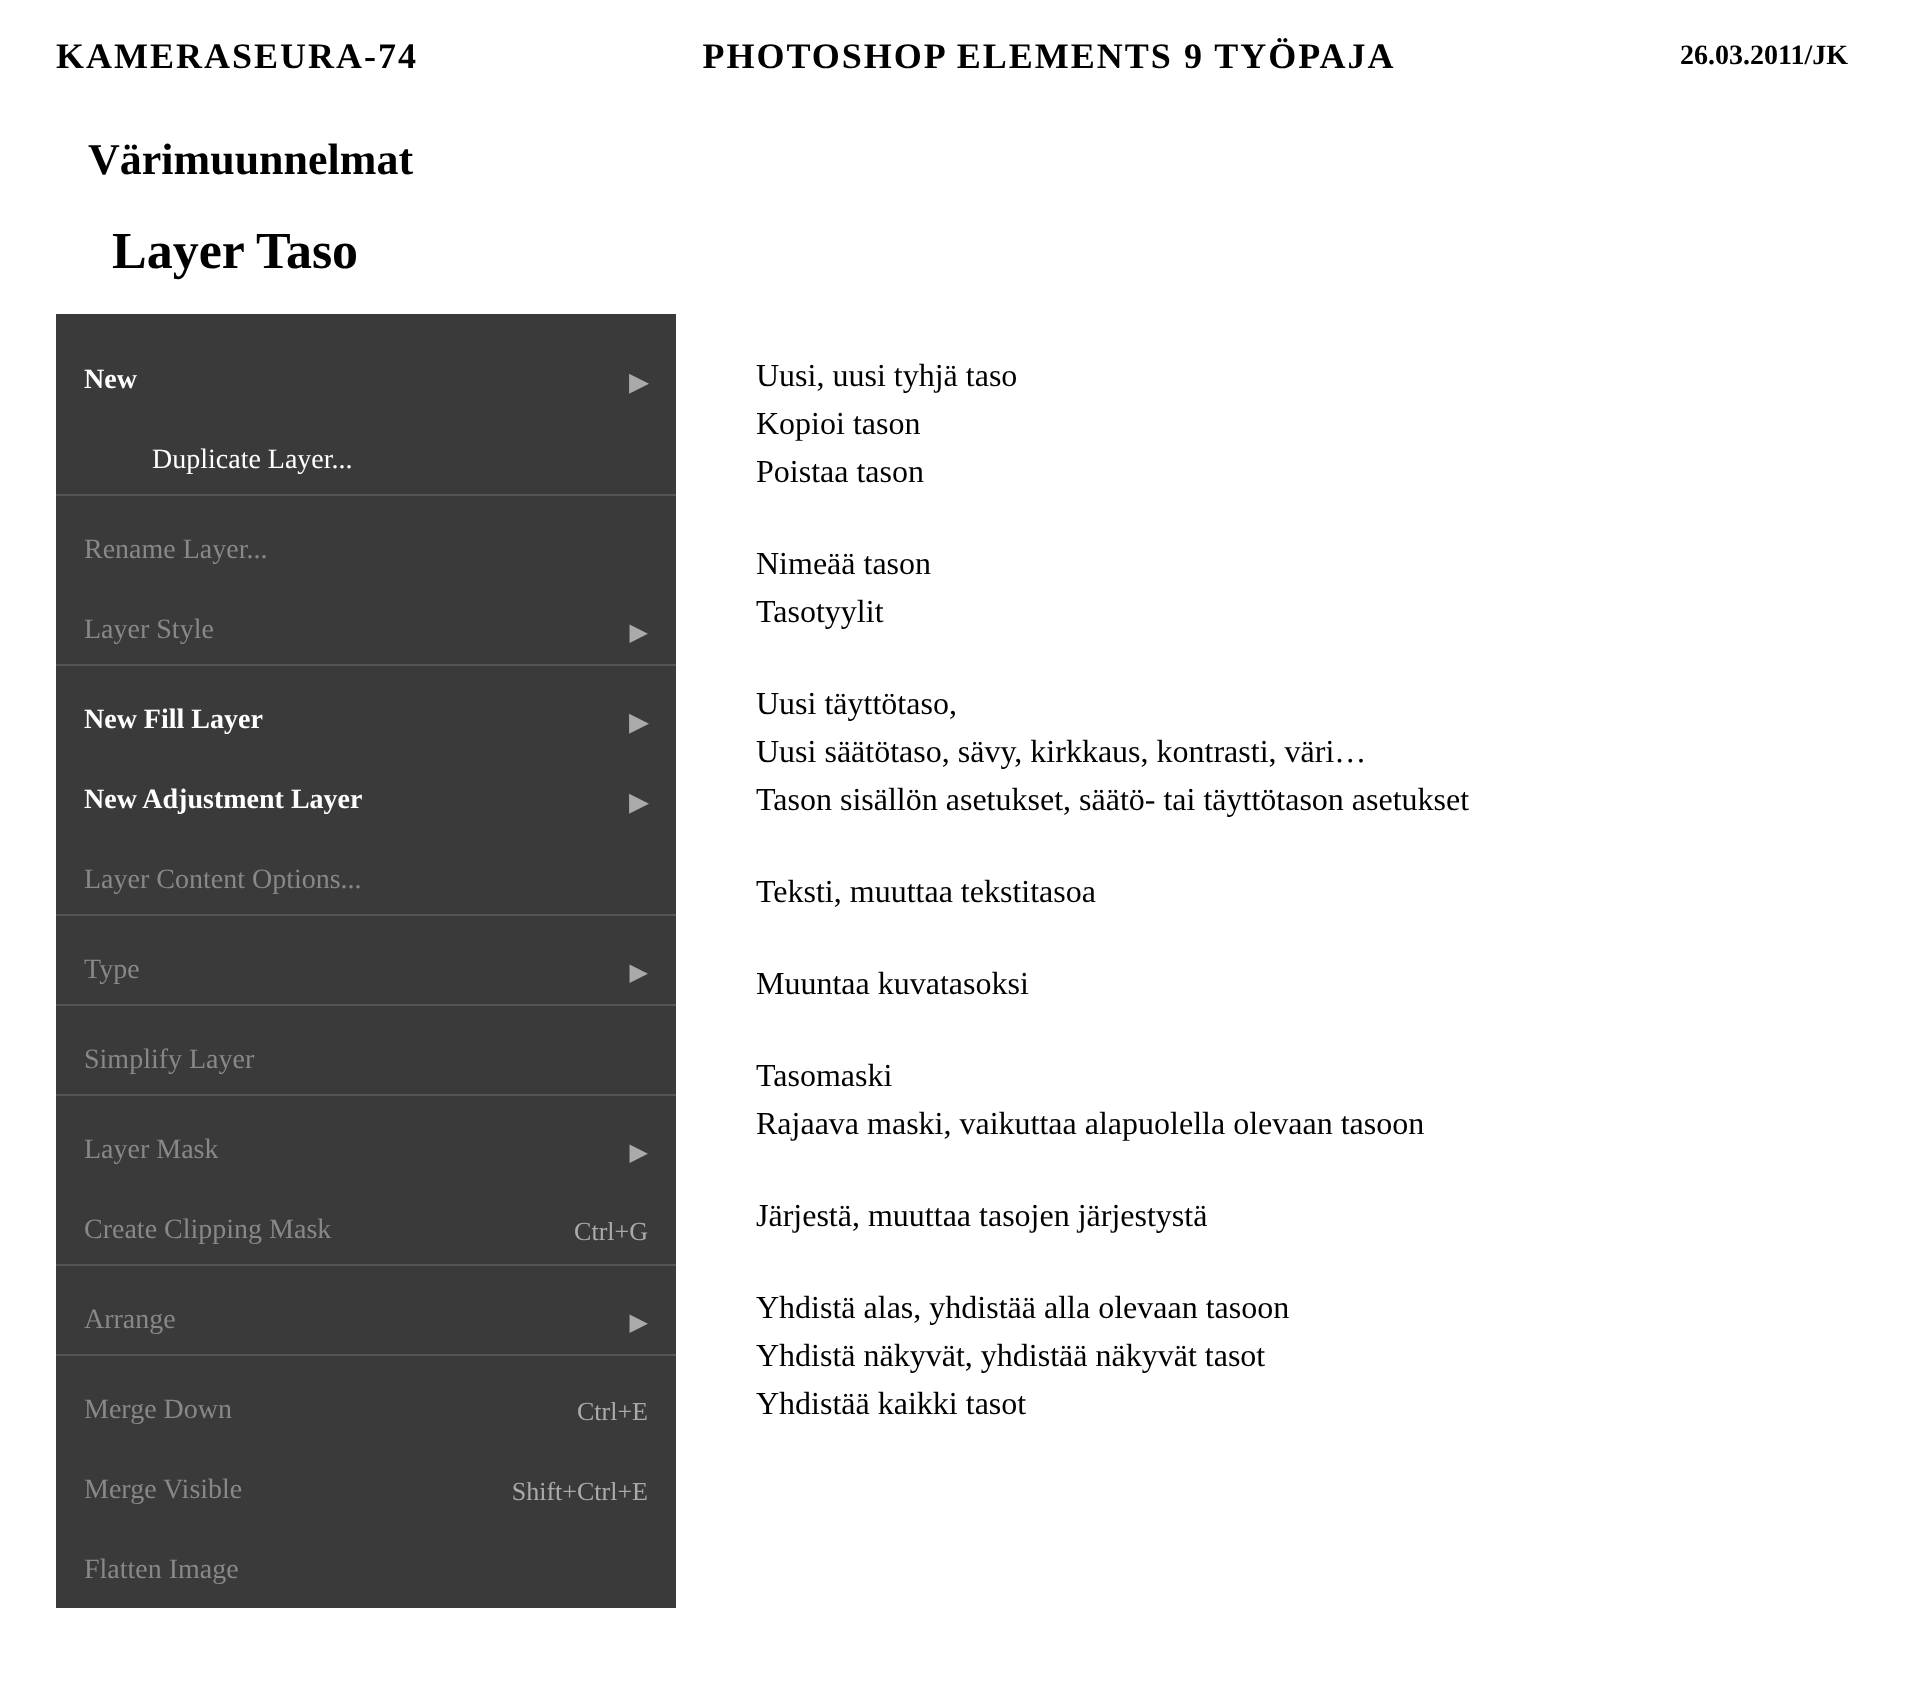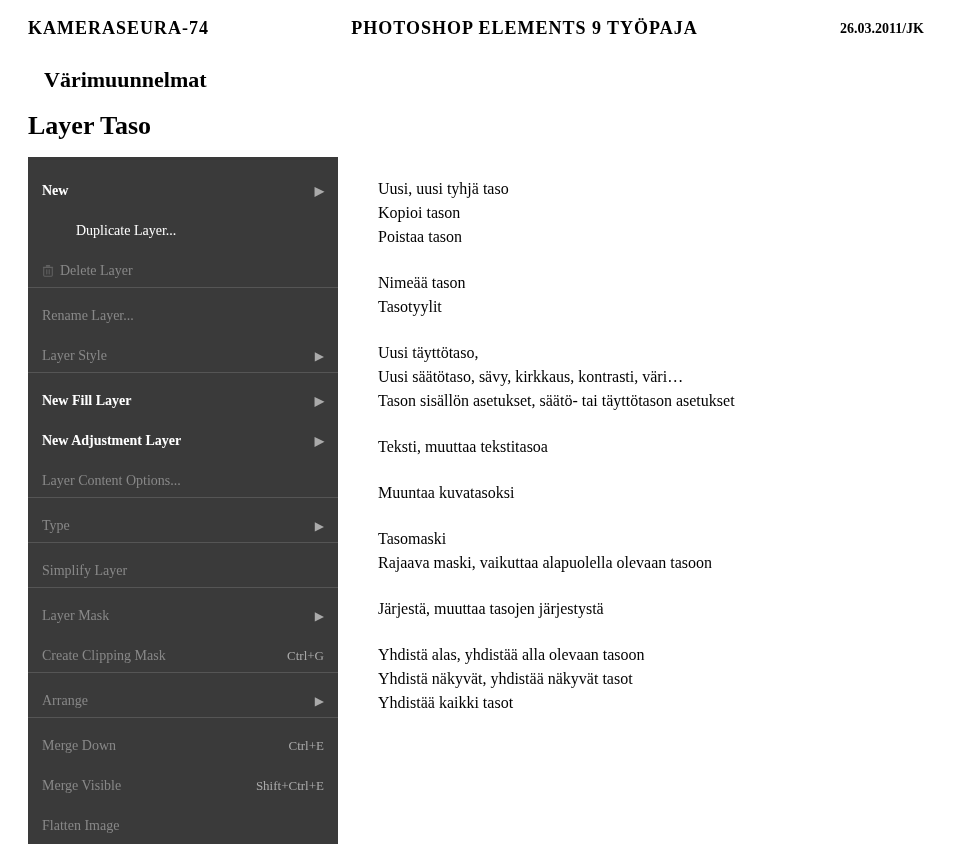--- a/index.html
+++ b/index.html
@@ -40,20 +40,21 @@
       padding: 18px 28px 10px 44px;
       font-size: 22px;
       font-weight: bold;
     }
 
     
     .section-heading {
       padding: 8px 28px 16px 28px;
       font-size: 26px;
       font-weight: bold;
+      margin-left: 28px;
     }
 
     
     .main-content {
       display: flex;
       padding: 0 10px 0 10px;
       gap: 0;
     }
 
     
@@ -166,32 +167,20 @@
 
     <div class="menu-item bold-item">
       <span>New</span>
       <span class="arrow">▶</span>
     </div>
 
     <div class="menu-item active">
       <span>Duplicate Layer...</span>
     </div>
 
-    <div class="menu-item disabled">
-      <span class="menu-item-row">
-        <svg class="trash-icon" viewBox="0 0 12 14" fill="#888">
-          <rect x="1" y="3" width="10" height="10" rx="1" fill="none" stroke="#888" stroke-width="1.2"></rect>
-          <rect x="4" y="5" width="1.2" height="6" rx="0.5" fill="#888"></rect>
-          <rect x="6.8" y="5" width="1.2" height="6" rx="0.5" fill="#888"></rect>
-          <rect x="0" y="2" width="12" height="1.5" rx="0.5" fill="#888"></rect>
-          <rect x="3.5" y="0" width="5" height="2" rx="0.5" fill="#888"></rect>
-        </svg>
-        <span>Delete Layer</span>
-      </span>
-    </div>
 
     <div class="menu-separator"></div>
 
     <div class="menu-item disabled">
       <span>Rename Layer...</span>
     </div>
 
     <div class="menu-item disabled">
       <span>Layer Style</span>
       <span class="arrow">▶</span>

